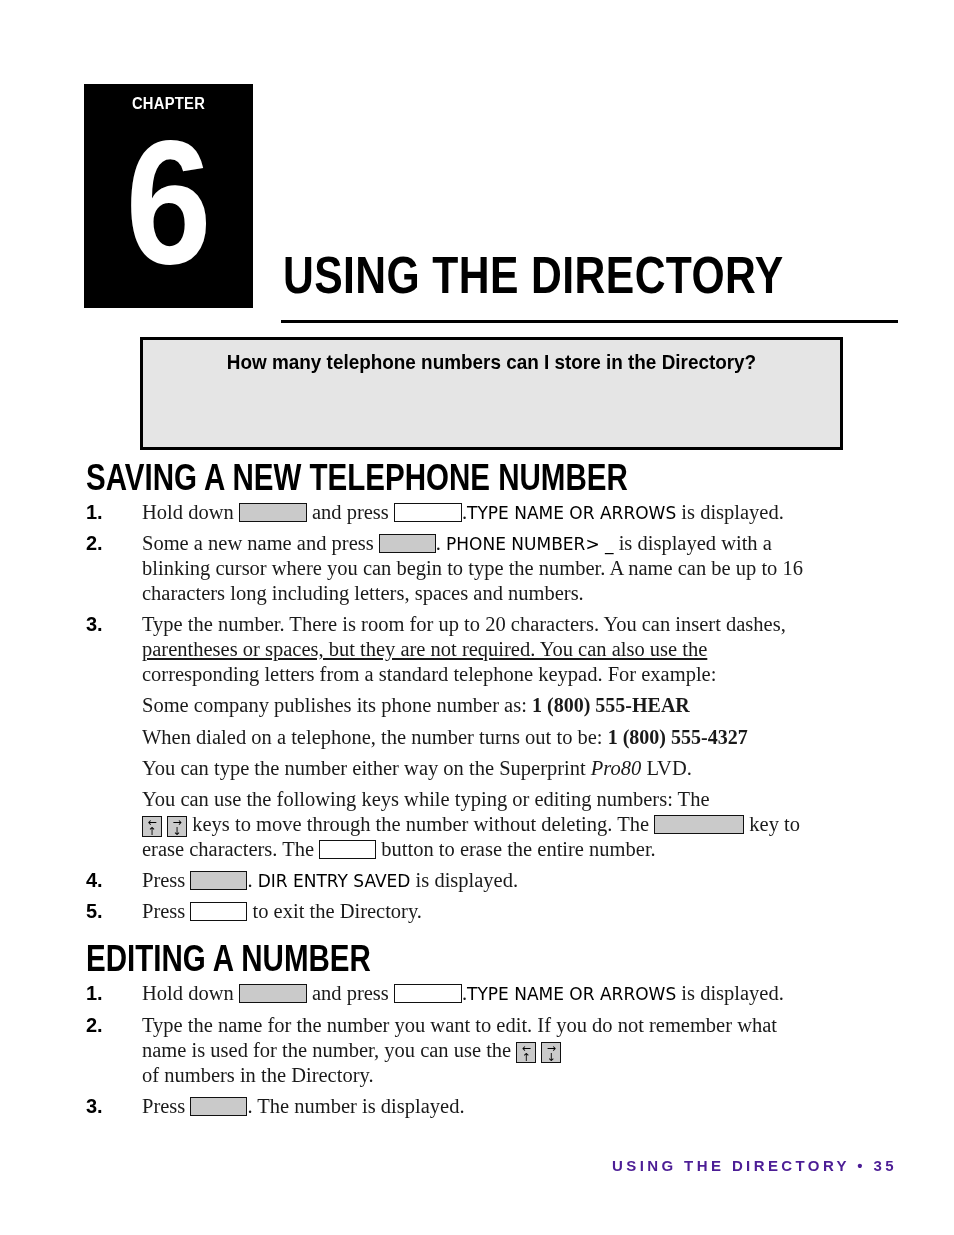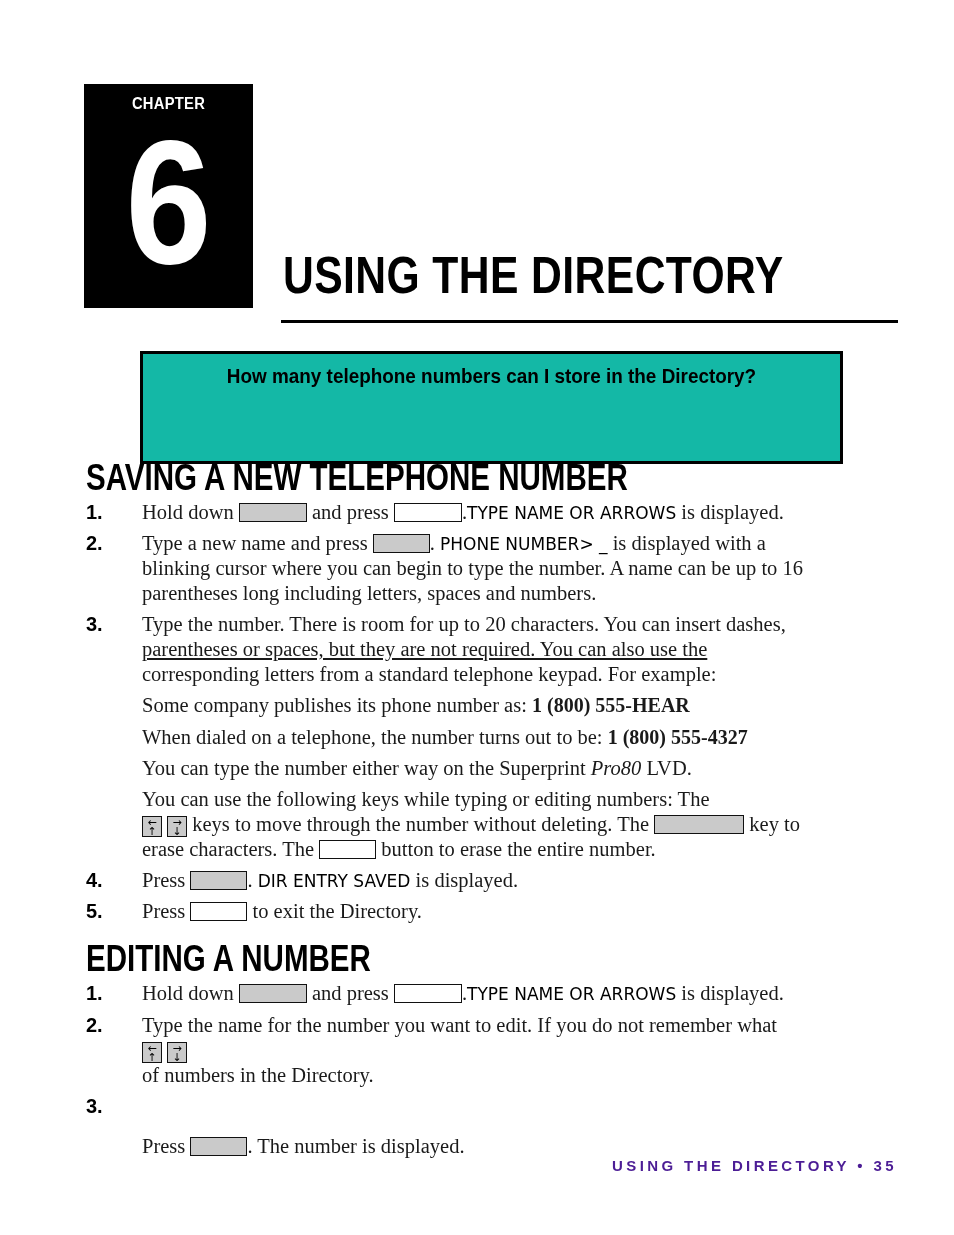--- a/index.html
+++ b/index.html
@@ -7,21 +7,21 @@
          font-family:"Liberation Serif","DejaVu Serif",serif; color:#1a1a1a; }
   .chapter-block { position:absolute; left:84px; top:84px; width:169px; height:224px; background:#000; color:#fff; }
   .chapter-label { position:absolute; left:0; right:0; top:11px; text-align:center;
                    font-family:"Liberation Sans","DejaVu Sans",sans-serif; font-weight:bold; font-size:16px; letter-spacing:0.3px; transform:scaleX(0.92); }
   .chapter-num { position:absolute; left:0; right:0; top:30px; text-align:center;
                  font-family:"Liberation Sans","DejaVu Sans",sans-serif; font-weight:bold; font-size:176px; line-height:176px; transform:scaleX(0.88); }
   .page-title { position:absolute; left:283px; top:245px; margin:0;
                 font-family:"Liberation Sans","DejaVu Sans",sans-serif; font-weight:bold; font-size:52px; line-height:60px;
                 transform:scaleX(0.82); transform-origin:left center; white-space:nowrap; letter-spacing:0.5px; color:#000; }
   .title-rule { position:absolute; left:281px; top:320px; width:617px; height:3px; background:#000; }
-  .callout { position:absolute; left:140px; top:351px; width:697px; height:107px; background:#14b8a6; border:3px solid #000; box-sizing:content-box; }
+  .callout { position:absolute; left:140px; top:337px; width:697px; height:107px; background:#e5e5e5; border:3px solid #000; box-sizing:content-box; }
   .callout-q { position:absolute; left:0; right:0; top:10px; text-align:center;
                font-family:"Liberation Sans","DejaVu Sans",sans-serif; font-weight:bold; font-size:21px;
                transform:scaleX(0.9); white-space:nowrap; color:#000; }
   .callout-a { position:absolute; left:13px; top:43px; width:680px; font-size:20.5px; line-height:25px; }
   .section-heading { position:absolute; left:86px; margin:0;
                      font-family:"Liberation Sans","DejaVu Sans",sans-serif; font-weight:bold; font-size:36px; line-height:40px;
                      transform:scaleX(0.82); transform-origin:left center; white-space:nowrap; color:#000; }
   .step-num { position:absolute; left:86px; font-family:"Liberation Sans","DejaVu Sans",sans-serif; font-weight:bold; font-size:20px; color:#000; }
   .line { position:absolute; left:142px; font-size:20.5px; line-height:25px; white-space:nowrap; }
   .key { display:inline-block; vertical-align:-3px; height:19px; border:1px solid #111; box-sizing:border-box; }
@@ -55,25 +55,25 @@
 <div class="step-num" style="top:501px;">1.</div>
 <div class="line" style="top:500px;">
   <span>Hold down</span>
   <span class="key gray" style="width:68px;"></span>
   <span>and press</span>
   <span class="key white" style="width:68px;"></span><span>.</span><span class="lcd sans">TYPE NAME OR ARROWS</span><span> is displayed.</span>
 </div>
 
 <div class="step-num" style="top:532px;">2.</div>
 <div class="line" style="top:531px;">
-  <span>Type a new name and press</span>
+  <span>Some a new name and press</span>
   <span class="key gray" style="width:57px;"></span><span>. </span><span class="lcd sans">PHONE NUMBER&gt; _</span><span>  is displayed with a</span>
 </div>
 <div class="line" style="top:556px;">blinking cursor where you can begin to type the number. A name can be up to 16</div>
-<div class="line" style="top:581px;">parentheses long including letters, spaces and numbers.</div>
+<div class="line" style="top:581px;">characters long including letters, spaces and numbers.</div>
 
 <div class="step-num" style="top:613px;">3.</div>
 <div class="line" style="top:612px;">Type the number. There is room for up to 20 characters. You can insert dashes,</div>
 <div class="line" style="top:637px;text-decoration:underline;">parentheses or spaces, but they are not required. You can also use the</div>
 <div class="line" style="top:662px;text-align:right;">corresponding letters from a standard telephone keypad. For example:</div>
 <div class="line" style="top:693px;">
   <span>Some company publishes its phone number as: </span><span class="bold-num">1 (800) 555-HEAR</span>
 </div>
 <div class="line" style="top:725px;">
   <span>When dialed on a telephone, the number turns out to be: </span><span class="bold-num">1 (800) 555-4327</span>
@@ -106,23 +106,23 @@
 <div class="line" style="top:981px;">
   <span>Hold down</span>
   <span class="key gray" style="width:68px;"></span>
   <span>and press</span>
   <span class="key white" style="width:68px;"></span><span>.</span><span class="lcd sans">TYPE NAME OR ARROWS</span><span> is displayed.</span>
 </div>
 
 <div class="step-num" style="top:1014px;">2.</div>
 <div class="line" style="top:1013px;">Type the name for the number you want to edit. If you do not remember what</div>
 <div class="line" style="top:1038px;">
-  <span class="arrow-key"><span>←</span><span>↑</span></span>
+  <span>name is used for the number, you can use the </span><span class="arrow-key"><span>←</span><span>↑</span></span>
   <span class="arrow-key"><span>→</span><span>↓</span></span>
 </div>
 <div class="line" style="top:1063px;">of numbers in the Directory.</div>
 
 <div class="step-num" style="top:1095px;">3.</div>
-<div class="line" style="top:1094px;margin-top:40px;">
+<div class="line" style="top:1094px;">
   <span>Press </span><span class="key gray" style="width:57px;"></span><span>. The number is displayed.</span>
 </div>
 
 <div class="footer">USING THE DIRECTORY • 35</div>
 
 </body></html>

